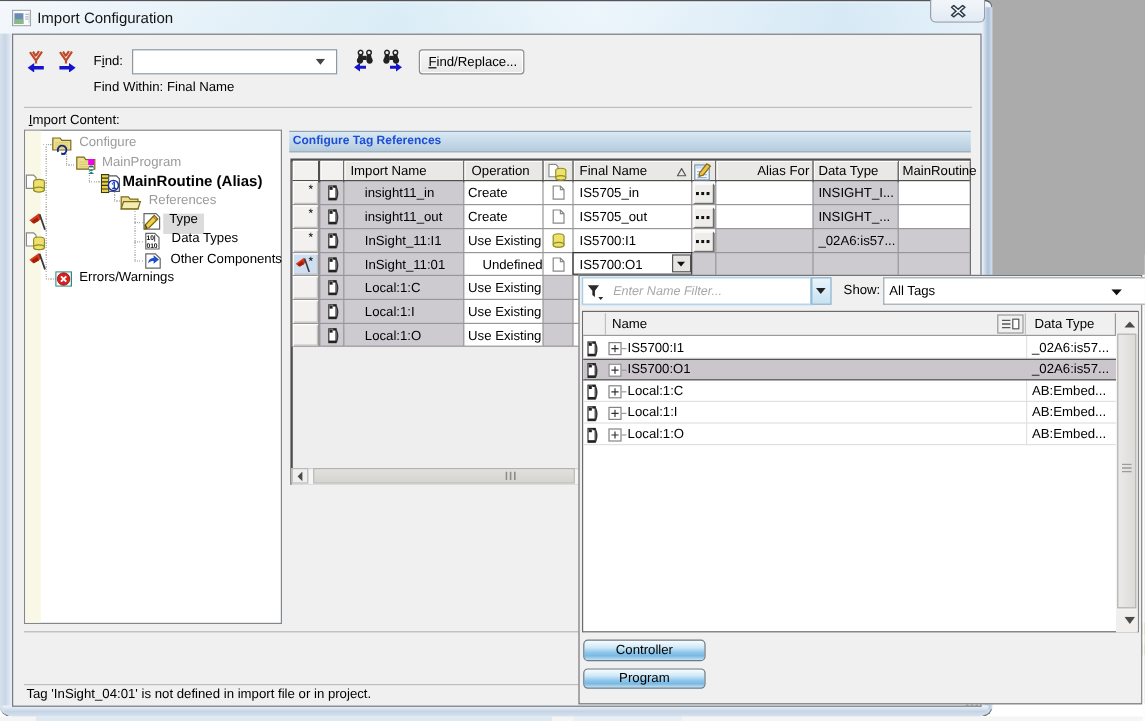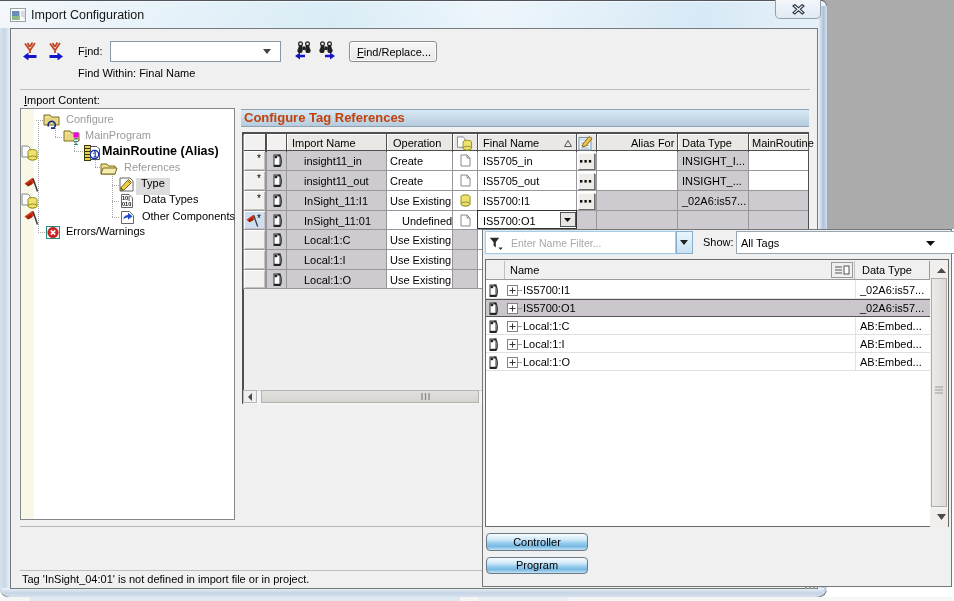--- a/index.html
+++ b/index.html
@@ -171,21 +171,21 @@
 <path d="M8 6.5 L8 13 A4.5 2 0 0 0 17 13 L17 6.5" fill="#f0e070" stroke="#909020"></path>
 <ellipse cx="12.5" cy="13" rx="4.5" ry="2" fill="#f0e070" stroke="#909020"></ellipse>
 </svg>
 <svg class="a" style="left:24px;top:210px" width="15" height="16" viewBox="0 0 15 16">
 <path d="M0.5 6.5 L8.5 0.8 L10.5 5.5 L4 9.5 Z" fill="#d83818"></path>
 <path d="M2 7.5 L7 4 L8.5 7 L4.5 9.2 Z" fill="#a02008"></path>
 <path d="M9 1.5 L13.5 14.5" stroke="#3a3a3a" stroke-width="1.5"></path>
 </svg>
 
 <div class="a" style="left:241px;top:109px;width:568px;height:16px;background:linear-gradient(180deg,#d9e9f4 0%,#c3d7e6 60%,#b5cbdd 100%);border-top:1px solid #8fa3b2;border-bottom:1px solid #8fa3b2;box-sizing:content-box"></div>
-<div class="t" style="left:244px;top:111px;font-weight:bold;font-size:13px;line-height:14px;color:#c2410c">Configure Tag References</div>
+<div class="t" style="left:244px;top:111px;font-weight:bold;font-size:10px;line-height:14px;color:#1d4ed8">Configure Tag References</div>
 
 <div class="a" style="left:242px;top:132px;width:567px;height:272px;background:#eeeeee;border:solid #4f4f4f;border-width:2px 1px 1px 2px;box-sizing:border-box"></div>
 <div class="a" style="left:243px;top:135px;width:565px;height:154px;background:#98969a"></div>
 <div class="a" style="left:244px;top:134px;width:564px;height:18px;background:#4f4f4f"></div>
 <div id="gridcells"></div>
 <div class="a" style="left:244px;top:134px;width:21px;height:16px;background:#f2f1ef;box-shadow:inset 1px 1px 0 #fff"></div>
 <div class="a" style="left:267px;top:134px;width:19px;height:16px;background:#f2f1ef;box-shadow:inset 1px 1px 0 #fff"></div>
 <div class="a" style="left:287px;top:134px;width:99px;height:16px;background:#e9e8e4;box-shadow:inset 1px 1px 0 #fff"></div>
 <div class="a" style="left:387px;top:134px;width:65px;height:16px;background:#e9e8e4;box-shadow:inset 1px 1px 0 #fff"></div>
 <div class="a" style="left:453px;top:134px;width:24px;height:16px;background:#e9e8e4;box-shadow:inset 1px 1px 0 #fff"></div>
@@ -417,21 +417,21 @@
 </svg>
 
 <div id="popup"></div>
 <div class="a" style="left:482px;top:229px;width:470px;height:358px;background:#f0f0f0;border:1px solid #767676;box-sizing:border-box"></div>
 <div class="a" style="left:952px;top:229px;width:2px;height:372px;background:#fdfdfd"></div>
 <div class="a" style="left:485px;top:231px;width:191px;height:23px;background:#fff;border:1px solid #a8cce2;box-shadow:0 0 0 1px #d8eaf5;box-sizing:border-box"></div>
 <svg class="a" style="left:489px;top:237px" width="15" height="14" viewBox="0 0 15 14">
     <path d="M0.8 0.8 L10.2 0.8 L6.8 5.2 L6.8 10.5 L4.6 8.8 L4.6 5.2 Z" fill="#2a2a2a"></path>
     <path d="M9.5 10.5 l4.2 0 l-2.1 2.6 Z" fill="#2a2a2a"></path>
   </svg>
-<div class="t" style="left:511px;top:237px;font-size:10.5px;color:#a8a8a8">Enter Name Filter...</div>
+<div class="t" style="left:511px;top:237px;font-style:italic;font-size:10.5px;color:#a8a8a8">Enter Name Filter...</div>
 <div class="a" style="left:676px;top:231px;width:17px;height:23px;background:linear-gradient(180deg,#eaf5fc,#c8e2f3);border:1px solid #88b0cc;box-sizing:border-box"></div>
 <svg class="a" style="left:680px;top:240px" width="9" height="6" viewBox="0 0 9 6">
     <path d="M0 0 L8 0 L4 5 Z" fill="#222"></path>
   </svg>
 <div class="t" style="left:703px;top:236px">Show:</div>
 <div class="a" style="left:736px;top:231px;width:218px;height:23px;background:#fff;border:1px solid #98a8b2;border-right:none;box-sizing:border-box"></div>
 <div class="t" style="left:741px;top:237px">All Tags</div>
 <svg class="a" style="left:926px;top:241px" width="10" height="6" viewBox="0 0 10 6">
     <path d="M0 0 L9 0 L4.5 5 Z" fill="#111"></path>
   </svg>

